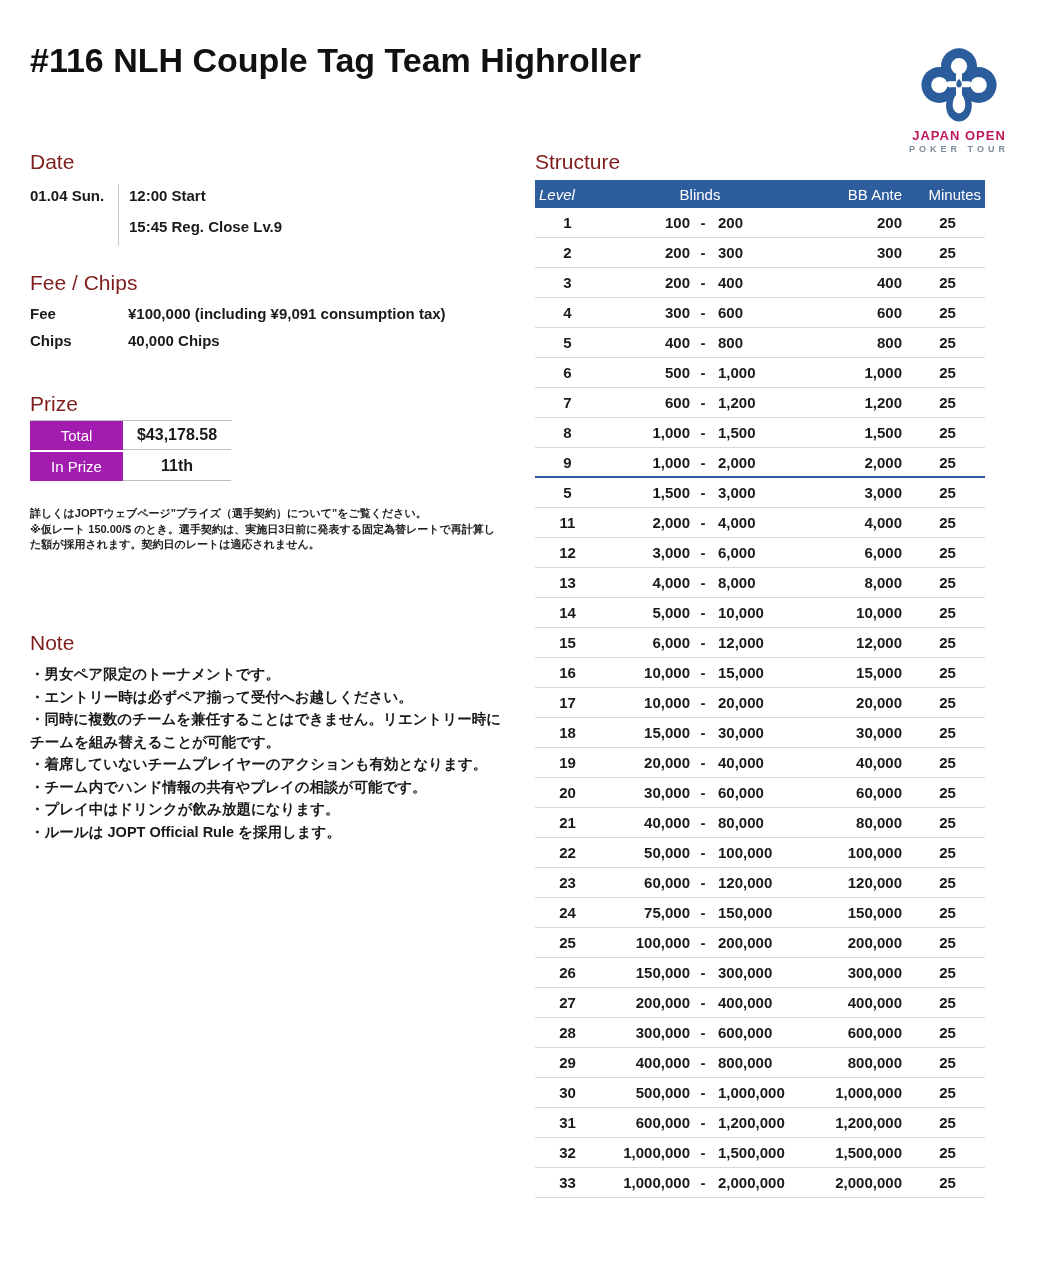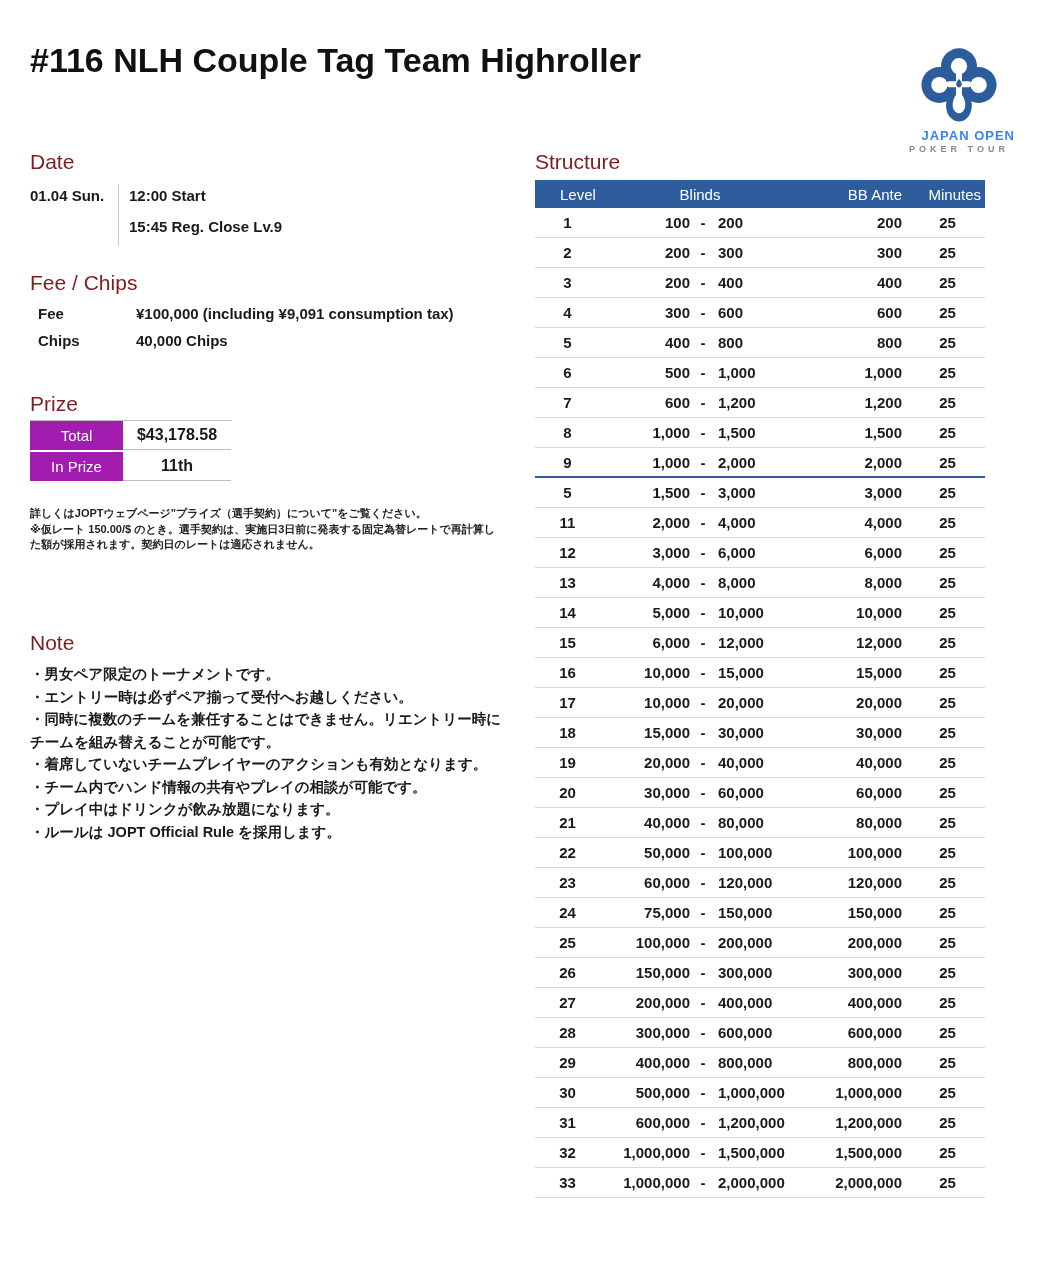--- a/index.html
+++ b/index.html
@@ -13,38 +13,38 @@
 
   
   .page-title{
     left:30px;top:41px;width:760px;
     font-size:34px;font-weight:600;color:#111;letter-spacing:0px;
   }
 
   
   .logo{left:903px;top:44px;width:112px;text-align:center;}
   .logo svg{display:block;margin:0 auto;}
-  .logo-line1{font-size:13px;font-weight:bold;color:#3b82f6;letter-spacing:1px;margin-top:2px;text-align:right;}
+  .logo-line1{font-size:13px;font-weight:bold;color:#be185d;letter-spacing:1px;margin-top:2px;}
   .logo-line2{font-size:9px;font-weight:bold;color:#7d8b99;letter-spacing:4px;margin-top:1px;}
 
   
   .sec-heading{font-size:21px;color:#7f1d1d;font-weight:500;}
 
   
   .date-sec{left:30px;top:150px;width:460px;}
   .date-body{display:flex;margin-top:10px;}
   .date-day{width:88px;font-size:15px;font-weight:600;padding-top:3px;}
   .date-divider{width:1px;background:#c9c9c9;margin-right:10px;}
   .date-times{padding-left:0px;}
   .date-time{font-size:15px;font-weight:600;padding:3px 0 11px 0;}
 
   
   .fee-sec{left:30px;top:271px;width:460px;}
   .kv-row{display:flex;margin-top:10px;font-size:15px;font-weight:600;}
-  .kv-label{width:98px;margin-left:8px;}
+  .kv-label{width:98px;}
   .kv-value{flex:1;}
 
   
   .prize-sec{left:30px;top:392px;width:460px;}
   .prize-table{margin-top:4px;width:202px;border-top:1px solid #bfbfbf;}
   .prize-row{display:flex;height:29px;margin-bottom:2px;}
   .prize-label{
     width:93px;background:#a21caf;color:#fff;font-size:15px;font-weight:500;
     display:flex;align-items:center;justify-content:center;
   }
@@ -73,21 +73,21 @@
     border-bottom:1px solid #d9d9d9;
     font-size:15px;font-weight:600;color:#1a1a1a;
   }
   .srow.reg-close{border-bottom:2px solid #2E5B9E;height:28px;}
   .c-level{width:65px;text-align:center;}
   .c-sb{width:90px;text-align:right;}
   .c-dash{width:26px;text-align:center;}
   .c-bb{width:84px;text-align:left;padding-left:2px;box-sizing:border-box;}
   .c-ante{width:110px;text-align:right;padding-right:8px;box-sizing:border-box;}
   .c-min{width:75px;text-align:center;}
-  .h-level{width:65px;text-align:left;padding-left:25px;box-sizing:border-box;}
+  .h-level{width:65px;text-align:left;padding-left:4px;box-sizing:border-box;font-style:italic;}
   .h-blinds{width:200px;text-align:center;}
   .h-ante{width:110px;text-align:right;padding-right:8px;box-sizing:border-box;}
   .h-min{width:75px;text-align:right;padding-right:4px;box-sizing:border-box;}
 </style>
 </head>
 <body>
 
 <div class="abs page-title">#116 NLH Couple Tag Team Highroller</div>
 
 <div class="abs logo">

